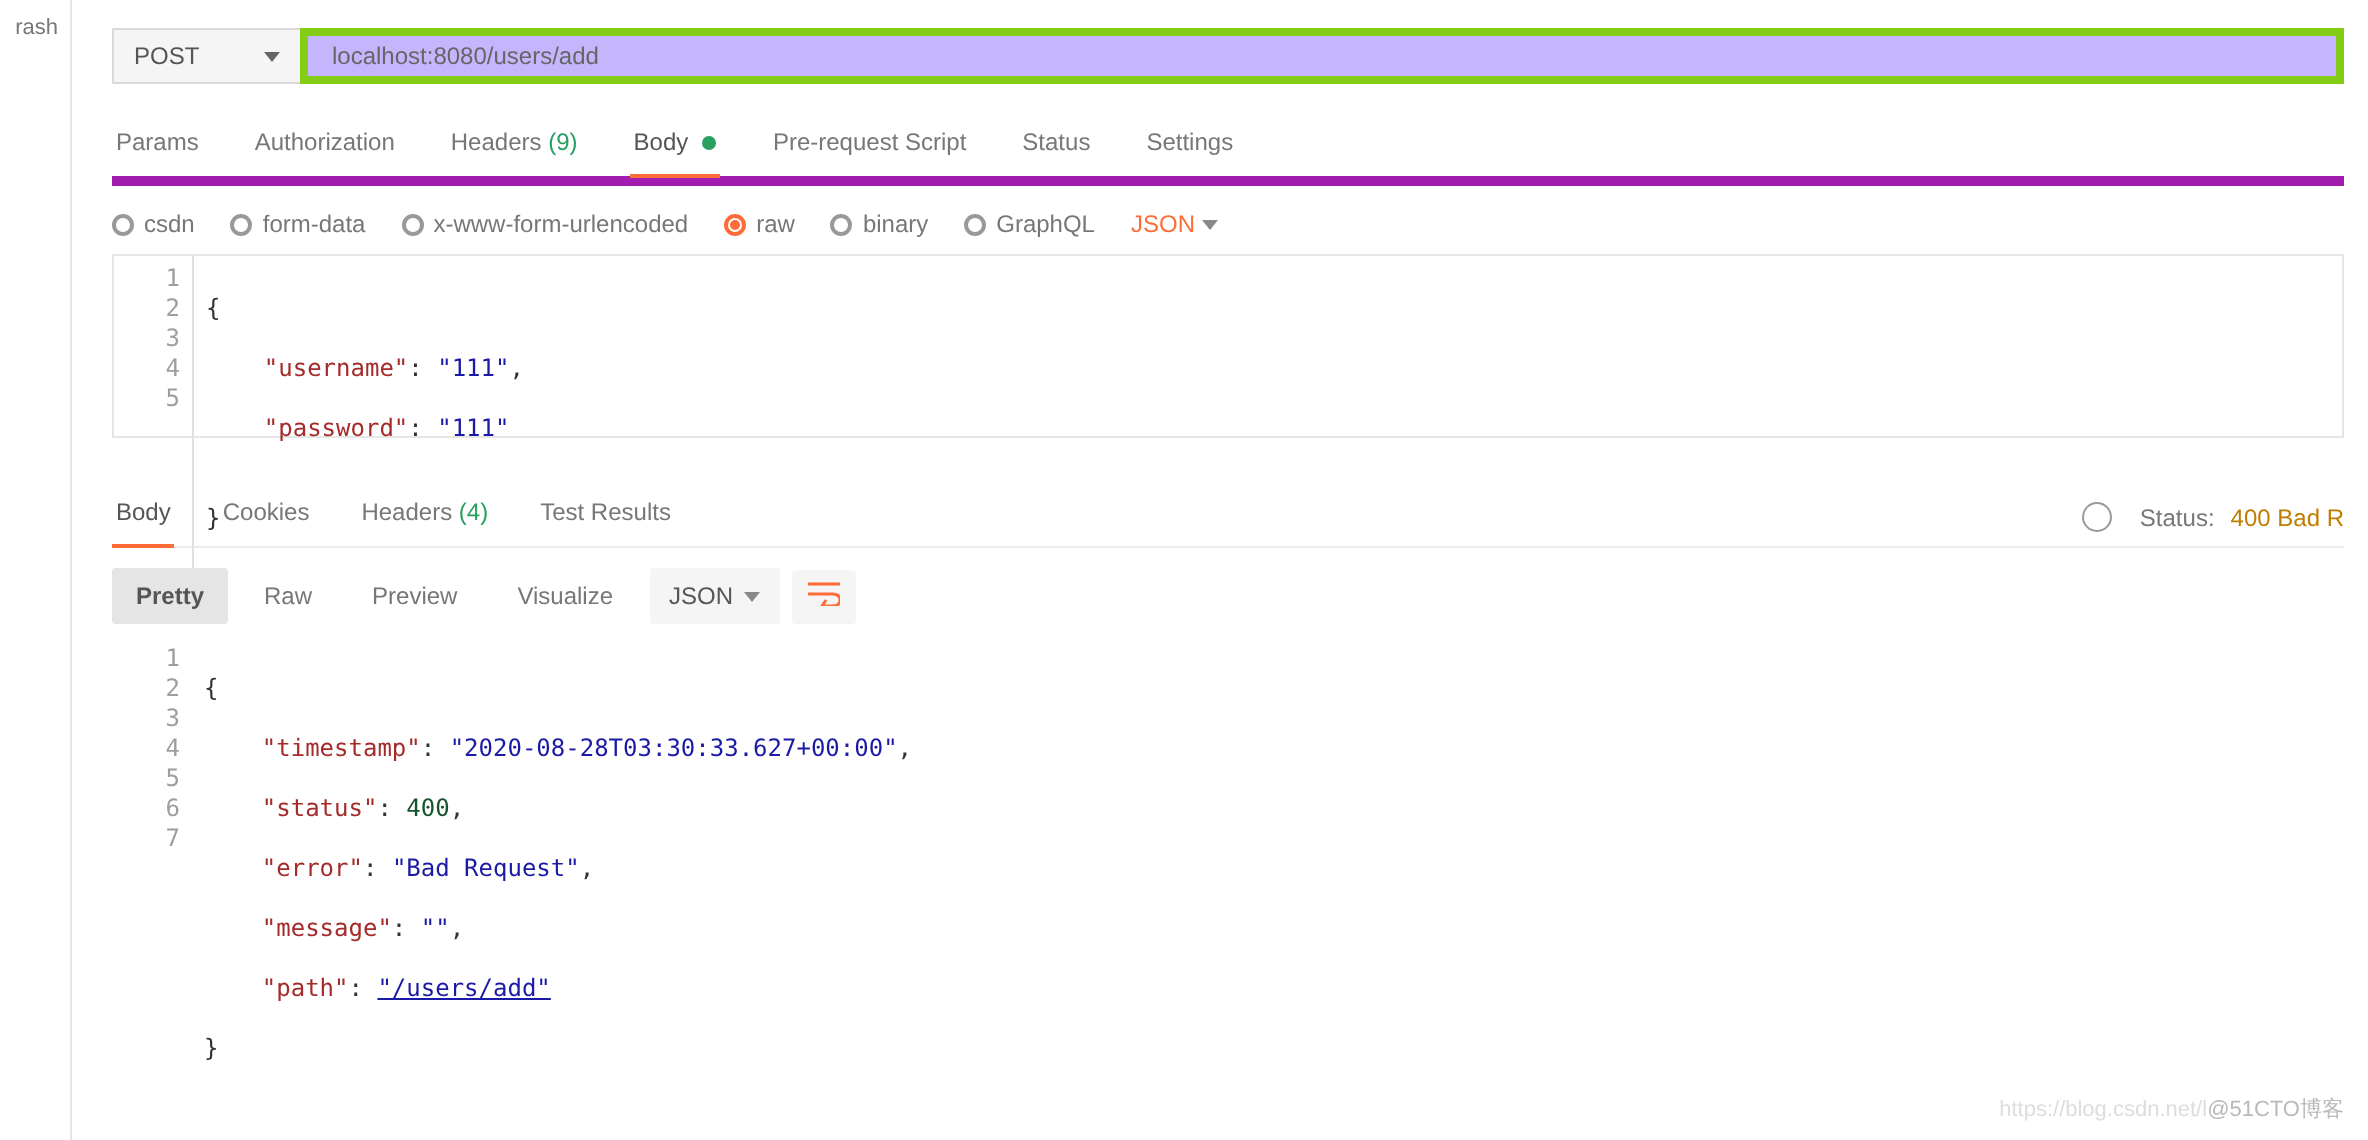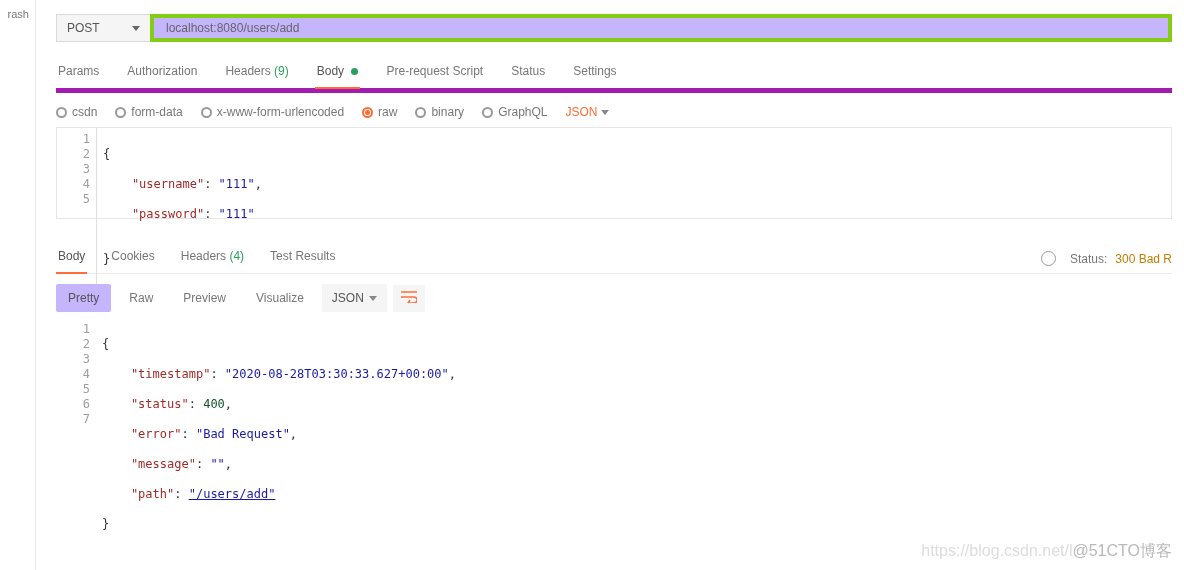--- a/index.html
+++ b/index.html
@@ -31,25 +31,25 @@
 .response-tabs { display:flex; align-items:center; margin: 24px 12px 0 12px; border-bottom:1px solid #ececec; }
 .rtab { padding:6px 2px 10px 2px; margin-right:22px; color:#777; cursor:pointer; position:relative; }
 .rtab.active { color:#555; }
 .rtab.active::after { content:""; position:absolute; left:0; right:0; bottom:-1px; height:2px; background:#ff6c37; }
 .status-right { margin-left:auto; display:flex; align-items:flex-end; gap:8px; color:#777; }
 .status-right .scode { color:#c17d00; }
 .globe { width:15px; height:15px; border:1px solid #999; border-radius:50%; margin-right:6px; display:inline-block; position:relative;}
 .viewbar { display:flex; align-items:center; gap:6px; margin:10px 12px 6px 12px; }
 .vbtn { padding:7px 12px; color:#777; background:#f5f5f5; cursor:pointer; border-radius:2px; }
 .vbtn.plain{ background:transparent; }
-.vbtn.active { background:#c4b5fd; color:#555; }
+.vbtn.active { background:#e5e5e5; color:#555;font-weight:bold; }
 .vsel { padding:7px 10px; background:#f5f5f5; display:flex; align-items:center; gap:5px; cursor:pointer; border-radius:2px; }
 .wrap-btn { padding:6px 8px; background:#f5f5f5; border-radius:2px; cursor:pointer; }
 .resp-editor { margin:0 12px; }
-.watermark { position:absolute; bottom:8px; right:12px; color:#b9b9b9; font-size:16px; }
+.watermark { position:absolute; bottom:8px; right:12px; color:#b9b9b9; font-size:11px; }
 .watermark .wm1 { color:#ddd; }
 </style>
 </head>
 <body>
 
 <div class="left-strip">
   <span>rash</span>
 </div>
 
 <div class="main">
@@ -135,21 +135,21 @@
     <div class="rtab active">Body</div>
     <div class="rtab">Cookies</div>
     <div class="rtab">
       <span>Headers</span>
       <span class="count-green">(4)</span>
     </div>
     <div class="rtab">Test Results</div>
     <div class="status-right">
       <span class="globe"></span>
       <span>Status:</span>
-      <span class="scode">300 Bad R</span>
+      <span class="scode">400 Bad R</span>
     </div>
   </div>
 
   <div class="viewbar">
     <div class="vbtn active">Pretty</div>
     <div class="vbtn plain">Raw</div>
     <div class="vbtn plain">Preview</div>
     <div class="vbtn plain">Visualize</div>
     <div class="vsel">
       <span>JSON</span>

